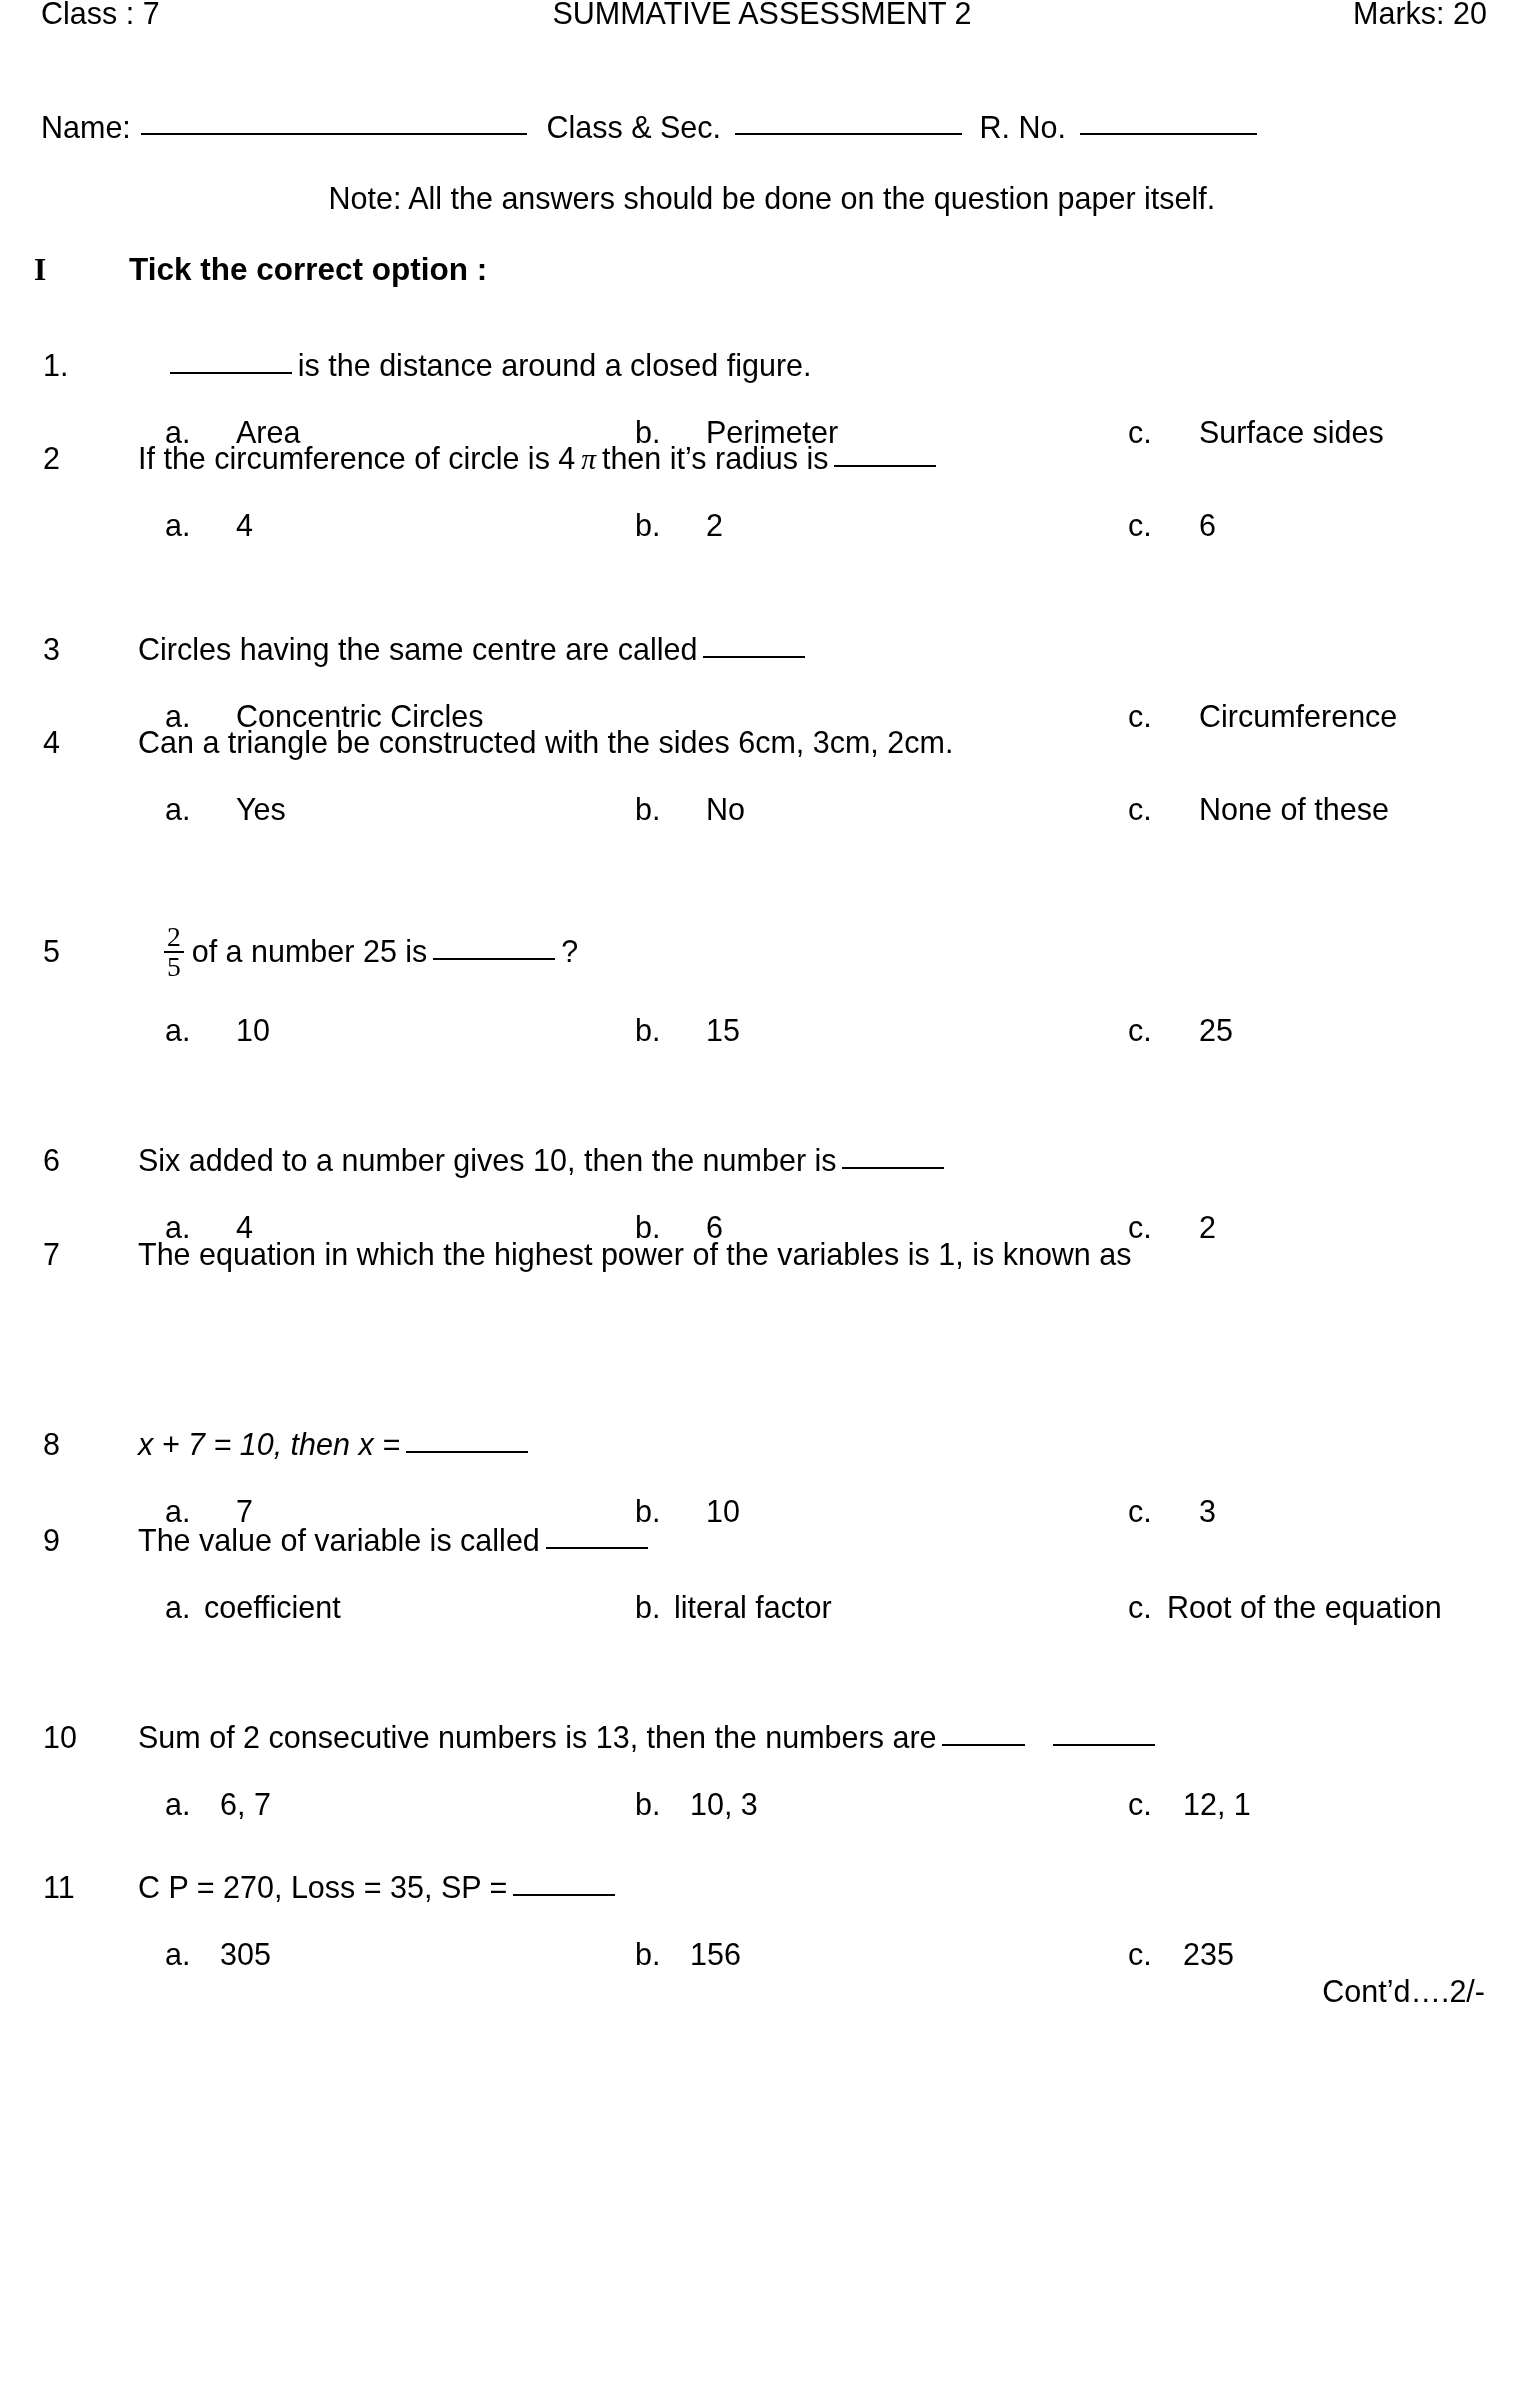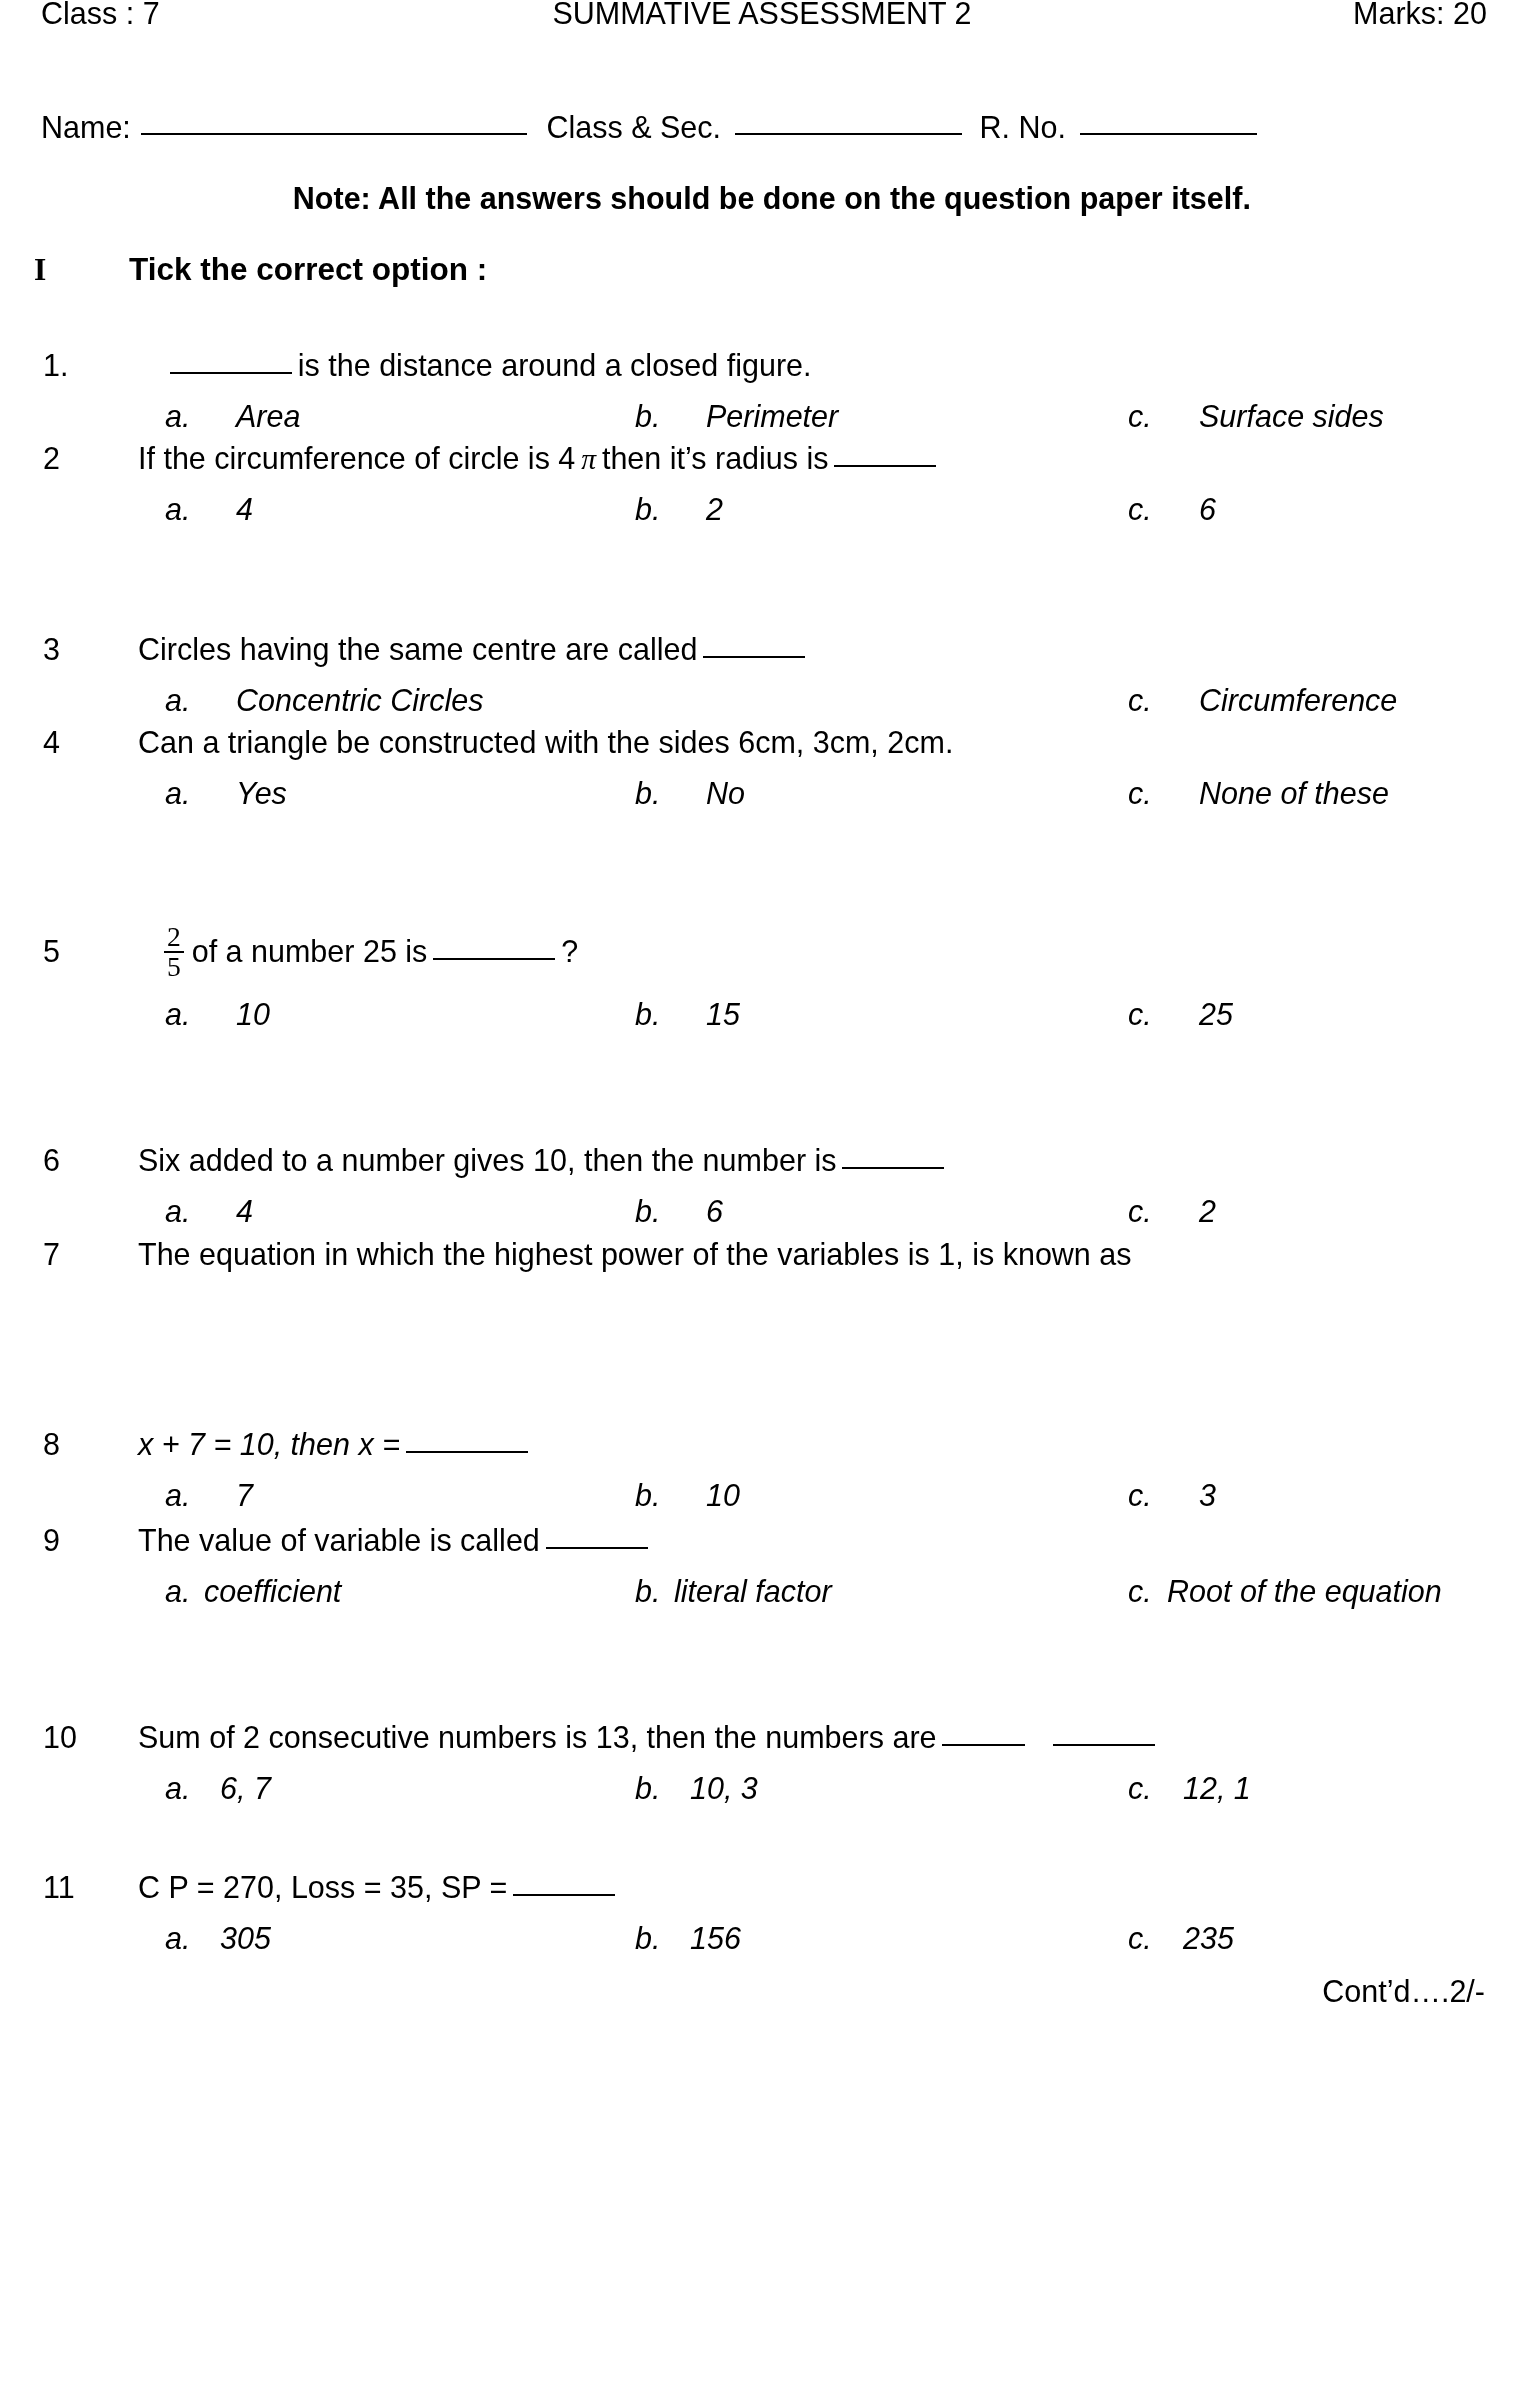--- a/index.html
+++ b/index.html
@@ -88,21 +88,21 @@
   
   .note {
     position: absolute;
     left: 0;
     top: 177px;
     width: 1524px;
     text-align: center;
     font-size: 30.5px;
     line-height: 43px;
   }
-  .note span { display: inline-block; margin-left: 19.7px; font-weight: bold; }
+  .note span { display: inline-block; margin-left: 19.7px; }
 
   
   .section-head {
     position: absolute;
     left: 34px;
     top: 248px;
     width: 1379px;
     font-size: 31.5px;
     font-weight: bold;
     line-height: 43px;
@@ -155,22 +155,21 @@
 
   .opts {
     position: relative;
     height: 51px;
     font-size: 30.5px;
     line-height: 51px;
     white-space: nowrap;
   }
   .opt {
     position: absolute;
-    top: 0;
-    font-style: italic;
+    top: 16px;
   }
   .opt .let { display: inline-block; }
   .opt .txt { display: inline-block; }
 
   
   .opt.col-a { left: 165px; }
   .opt.col-b { left: 635px; }
   .opt.col-c { left: 1128px; }
 
   

